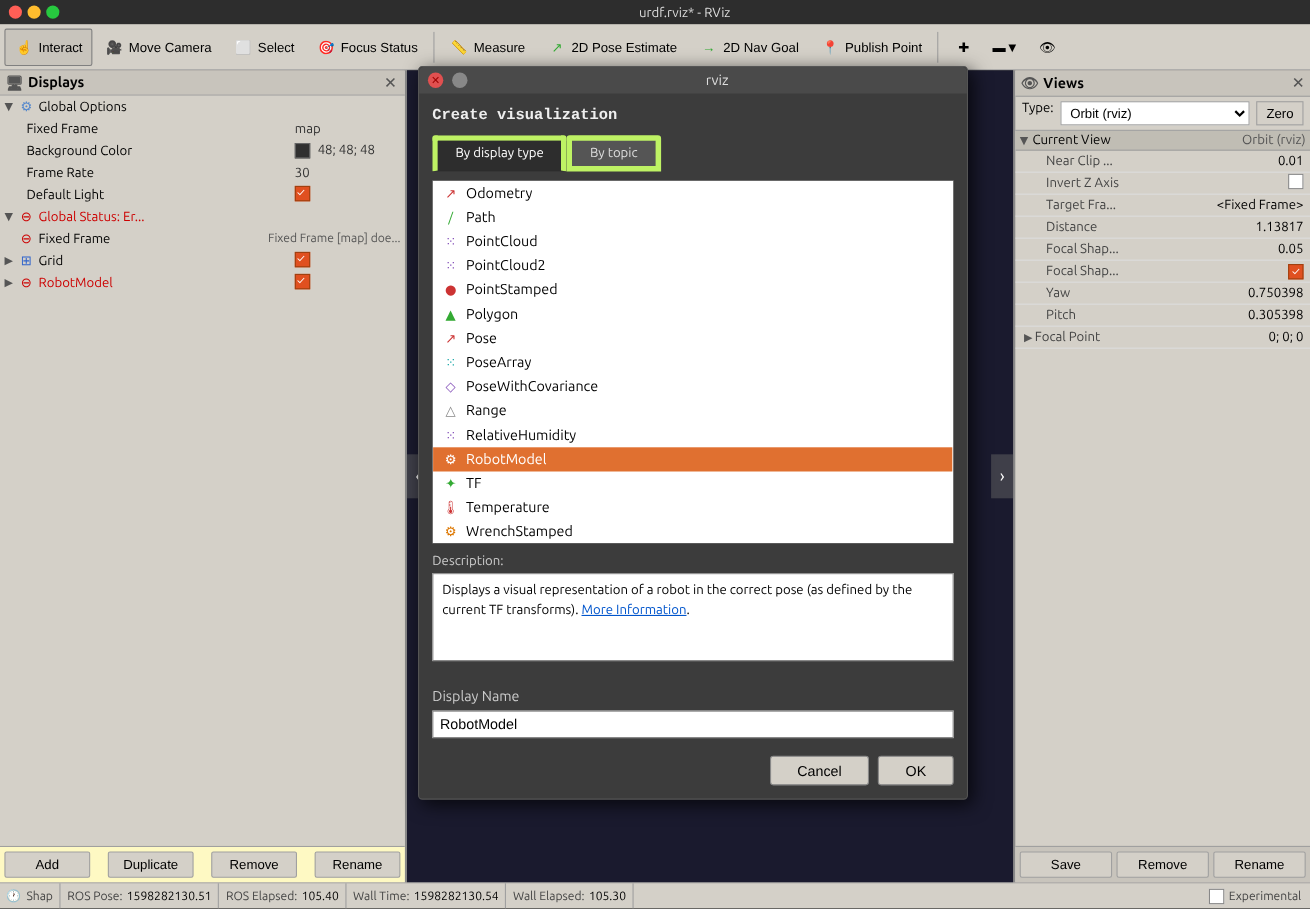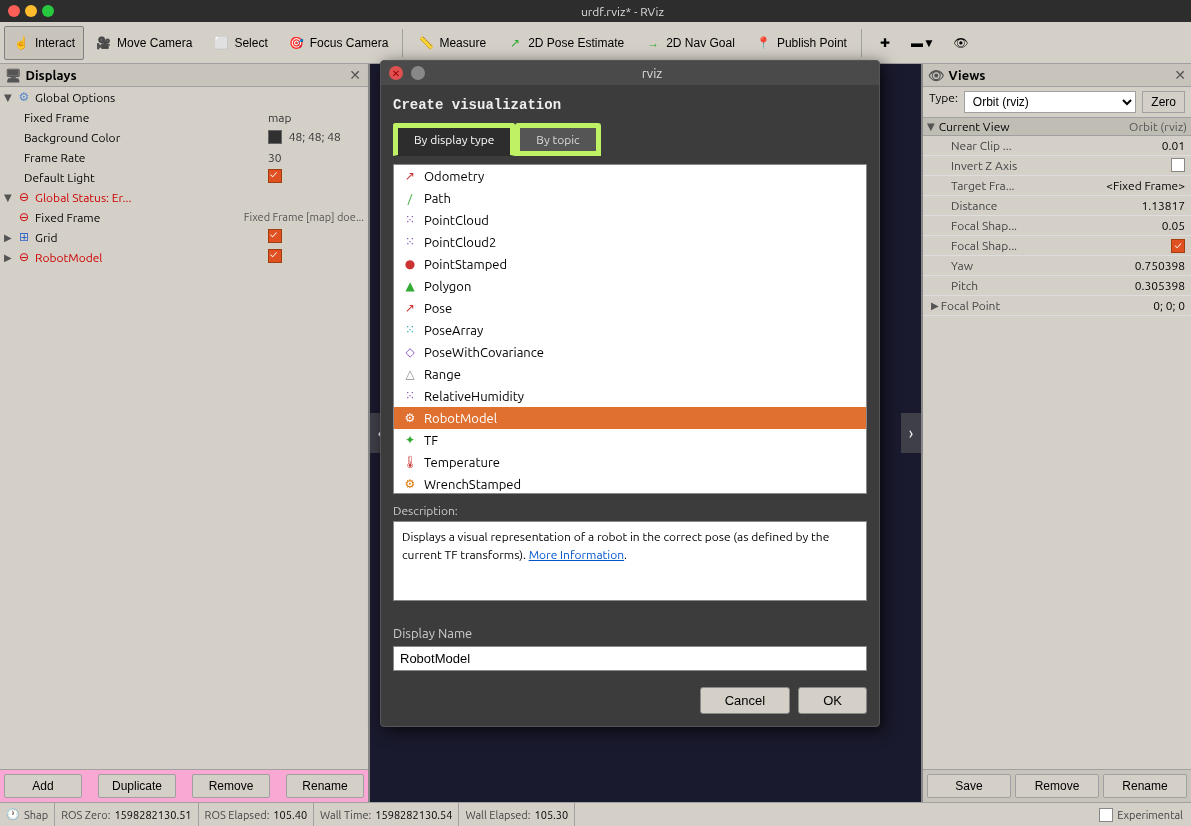--- a/index.html
+++ b/index.html
@@ -167,21 +167,21 @@
       position: absolute;
       top: -1px;
       left: 1px;
     }
 
     
     .panel-bottom {
       display: flex;
       gap: 16px;
       padding: 4px;
-      background: #f9a8d4;
+      background: #fef9c3;
       border-top: 1px solid #a0a0a0;
     }
     .panel-btn {
       flex: 1;
       padding: 4px 8px;
       background: #d4d0c8;
       border: 1px solid #a0a0a0;
       cursor: pointer;
       font-size: 12px;
       border-radius: 2px;
@@ -540,21 +540,21 @@
   <button class="tool-btn">
     <span class="tool-icon">🎥</span>
     <span>Move Camera</span>
   </button>
   <button class="tool-btn">
     <span class="tool-icon">⬜</span>
     <span>Select</span>
   </button>
   <button class="tool-btn">
     <span class="tool-icon">🎯</span>
-    <span>Focus Camera</span>
+    <span>Focus Status</span>
   </button>
   <div class="separator"></div>
   <button class="tool-btn">
     <span class="tool-icon">📏</span>
     <span>Measure</span>
   </button>
   <button class="tool-btn">
     <span class="tool-icon icon-green">↗</span>
     <span>2D Pose Estimate</span>
   </button>
@@ -749,21 +749,21 @@
     </div>
   </div>
 </div>
 
 <div class="status-bar">
   <div class="status-section">
     <span class="status-time-icon">🕐</span>
     <span class="status-label">Shap</span>
   </div>
   <div class="status-section">
-    <span class="status-label">ROS Zero:</span>
+    <span class="status-label">ROS Pose:</span>
     <span class="status-value">1598282130.51</span>
   </div>
   <div class="status-section">
     <span class="status-label">ROS Elapsed:</span>
     <span class="status-value">105.40</span>
   </div>
   <div class="status-section">
     <span class="status-label">Wall Time:</span>
     <span class="status-value">1598282130.54</span>
   </div>

